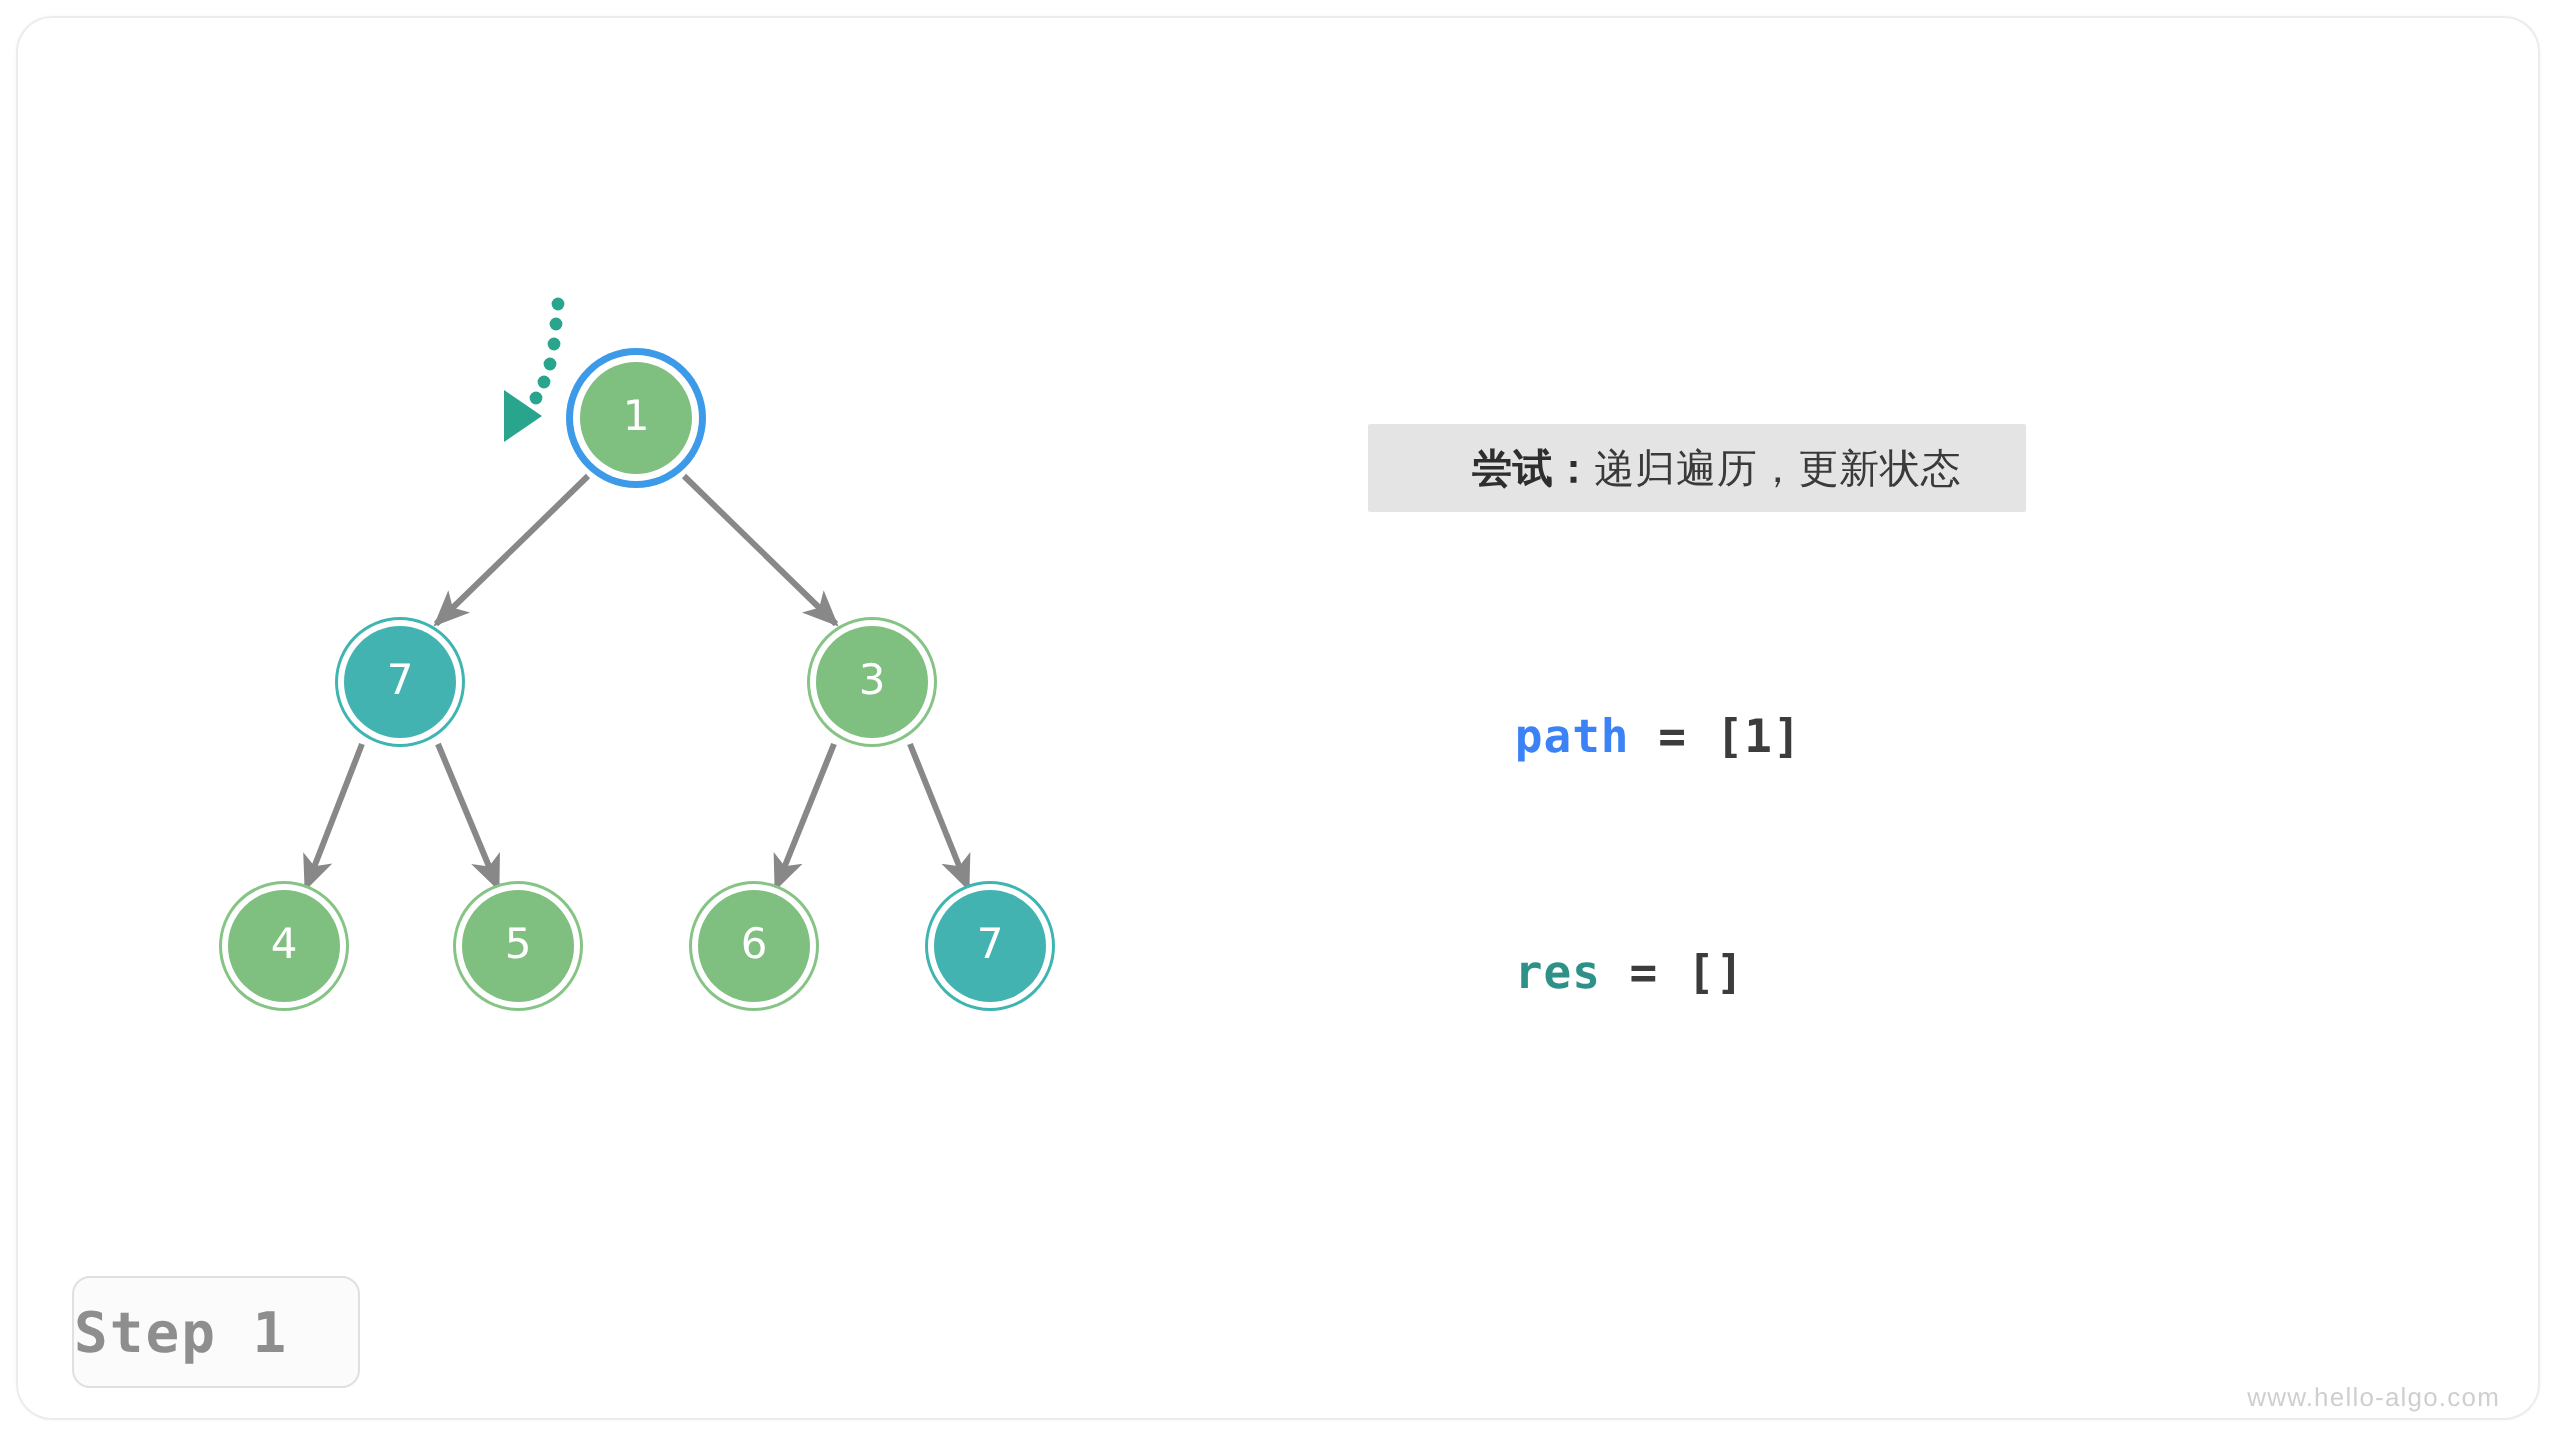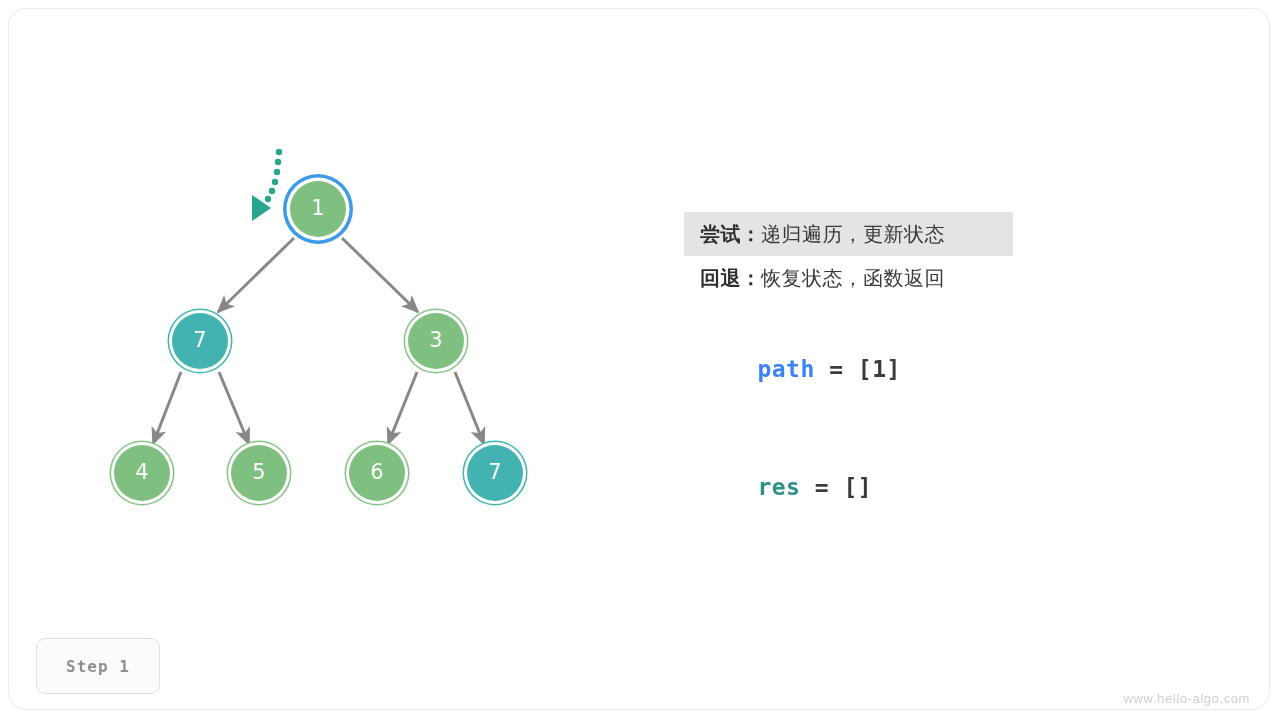--- a/index.html
+++ b/index.html
@@ -76,20 +76,21 @@
     display:flex;align-items:center;
     box-sizing:border-box;
     padding-left:16px;
   }
   .txtrow.hl{background:#e4e4e4;width:329px;border-radius:1px;}
   .cn{
     font-family:"DejaVu Sans","Liberation Sans",sans-serif;
     font-size:20px;
     color:#3a3a3a;
     letter-spacing:0.4px;
+    margin-left:36px;
   }
   .cn b{font-weight:bold;color:#2e2e2e;}
 
   .coderow{
     position:absolute;
     left:700px;
     font-family:"DejaVu Sans Mono","Liberation Mono",monospace;
     font-size:23px;
     font-weight:bold;
     color:#3c3c3c;
@@ -97,27 +98,27 @@
     letter-spacing:0.5px;
   }
   .var-blue{color:#3b82f6;}
   .var-teal{color:#2e9187;margin-top:18px;}
   .code-plain{color:#3c3c3c;font-weight:bold;}
 
   
   .step-badge{
     position:absolute;
     left:36px;top:638px;
-    width:124px;height:56px;
+    width:144px;height:56px;
     border:1px solid #e0e0e0;
     border-radius:9px;
     background:#fbfbfb;
-    display:flex;align-items:center;justify-content:center;
+    display:flex;align-items:center;
     font-family:"DejaVu Sans Mono","Liberation Mono",monospace;
-    font-size:16px;
+    font-size:28px;
     font-weight:bold;
     color:#8e8e8e;
     letter-spacing:1px;
     box-sizing:border-box;
   }
 
   
   .watermark{
     position:absolute;
     right:30px;bottom:14px;
@@ -188,23 +189,20 @@
   <div class="node teal" style="left:467px;top:445px;">
     <span class="num">7</span>
   </div>
 
   <div class="panel">
 
     <div class="txtrow hl">
       <span class="cn"><b>尝试：</b><span>递归遍历，更新状态</span></span>
     </div>
 
-    <div class="txtrow">
-      <span class="cn"><b>回退：</b><span>恢复状态，函数返回</span></span>
-    </div>
   </div>
 
   <div class="coderow" style="top:330px;">
     <span class="var-blue">path</span><span class="code-plain"> = </span><span class="code-plain">[1]</span>
   </div>
 
   <div class="coderow" style="top:448px;">
     <span class="var-teal">res</span><span class="code-plain"> = </span><span class="code-plain">[]</span>
   </div>
 

